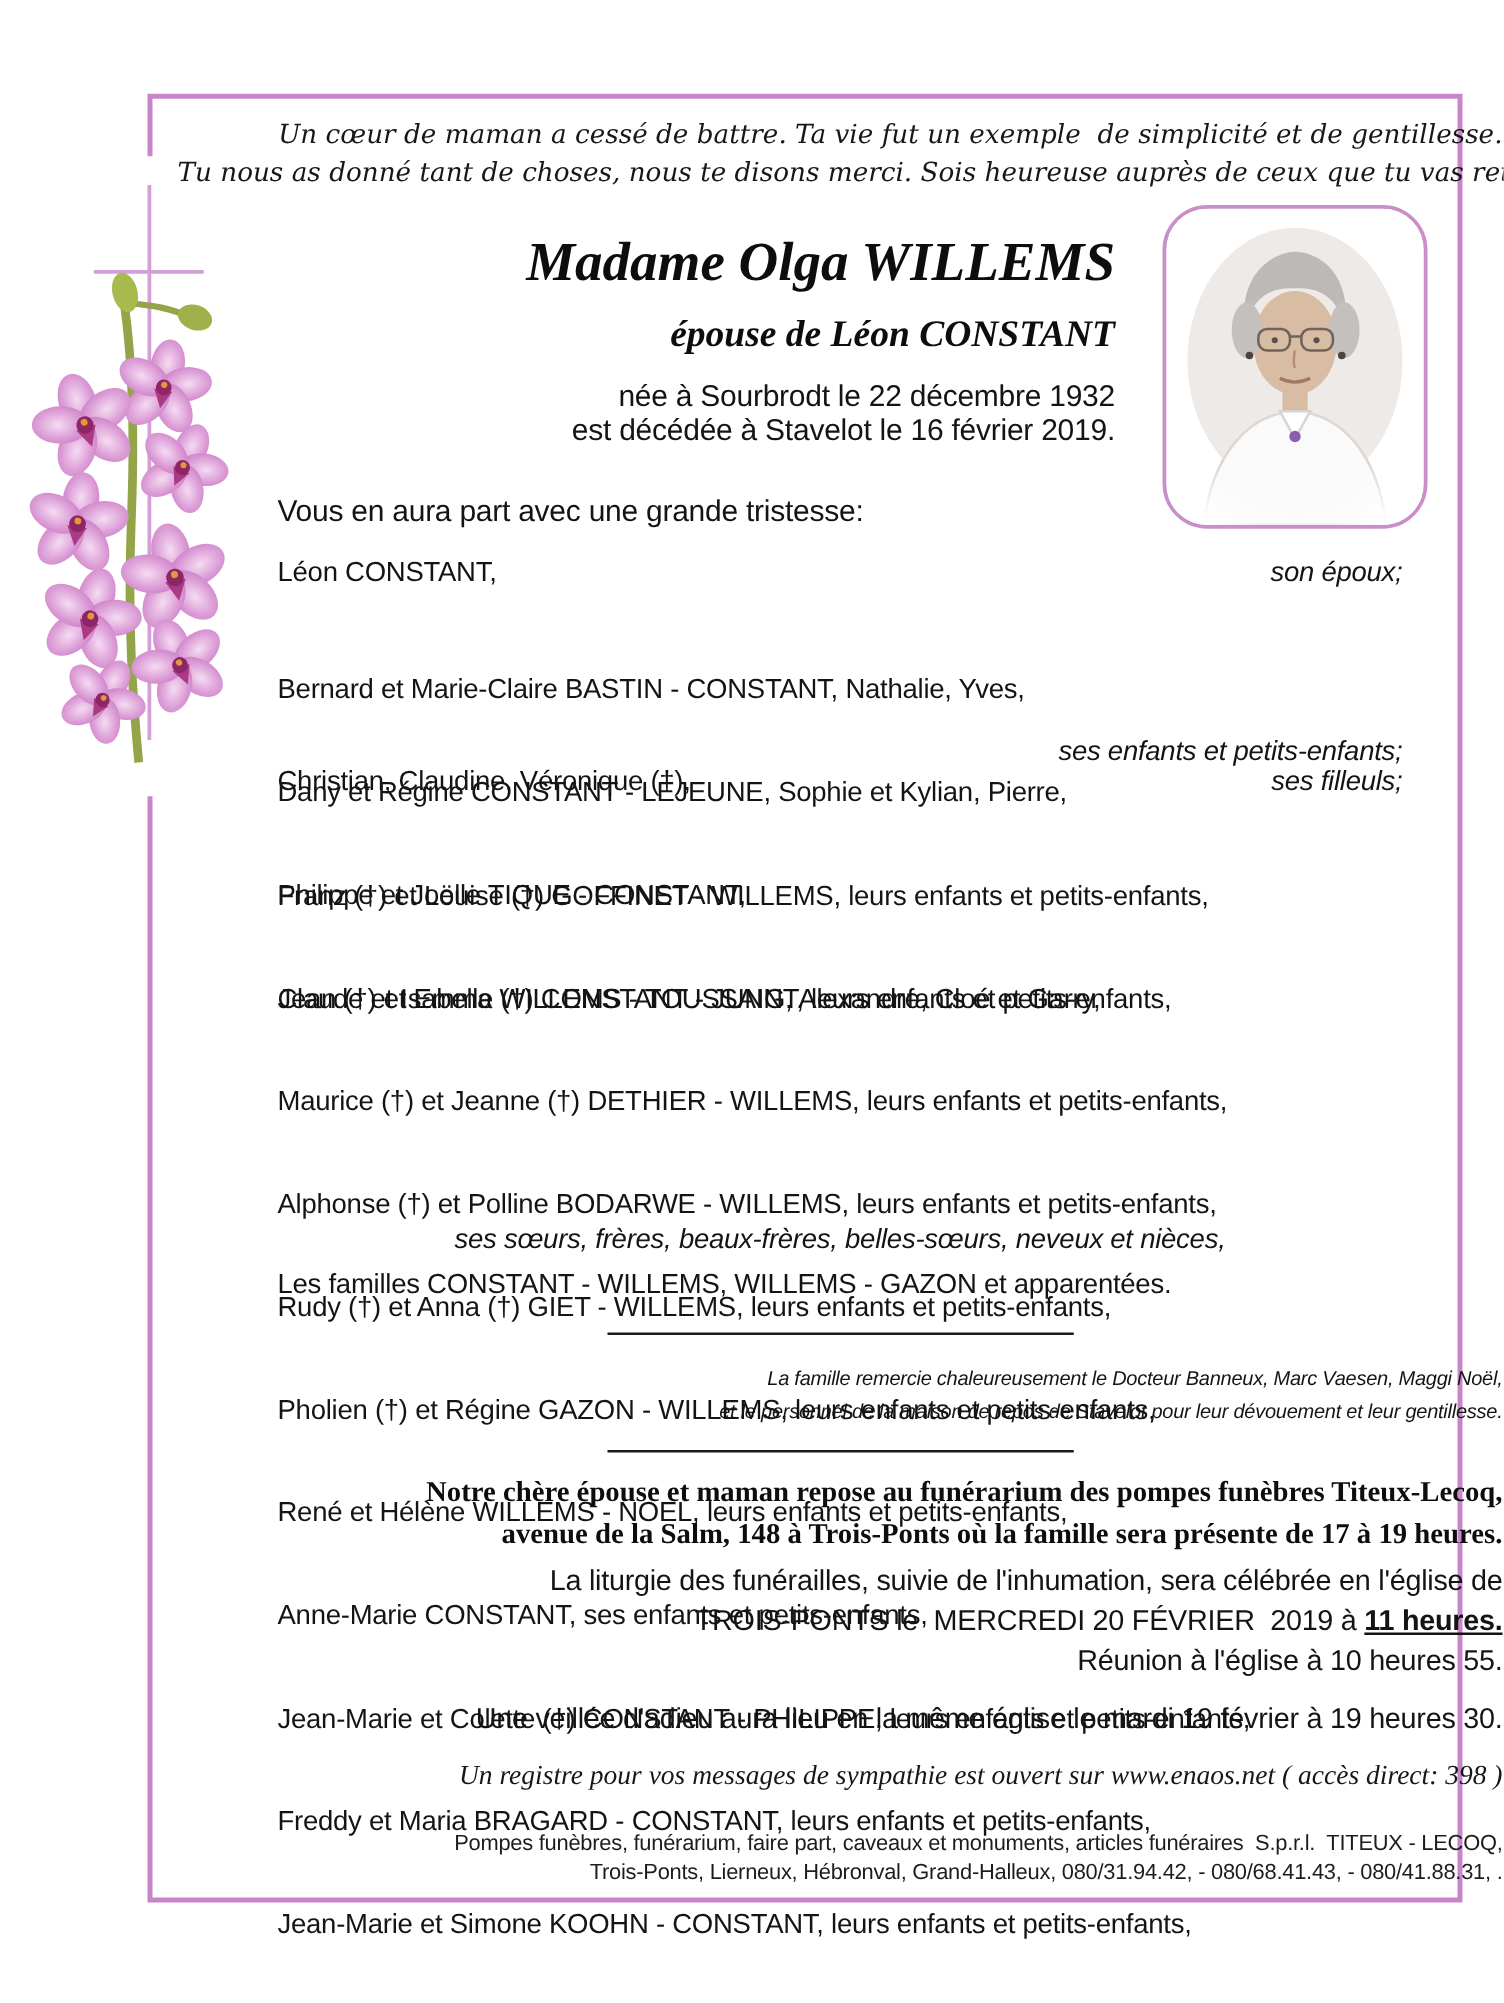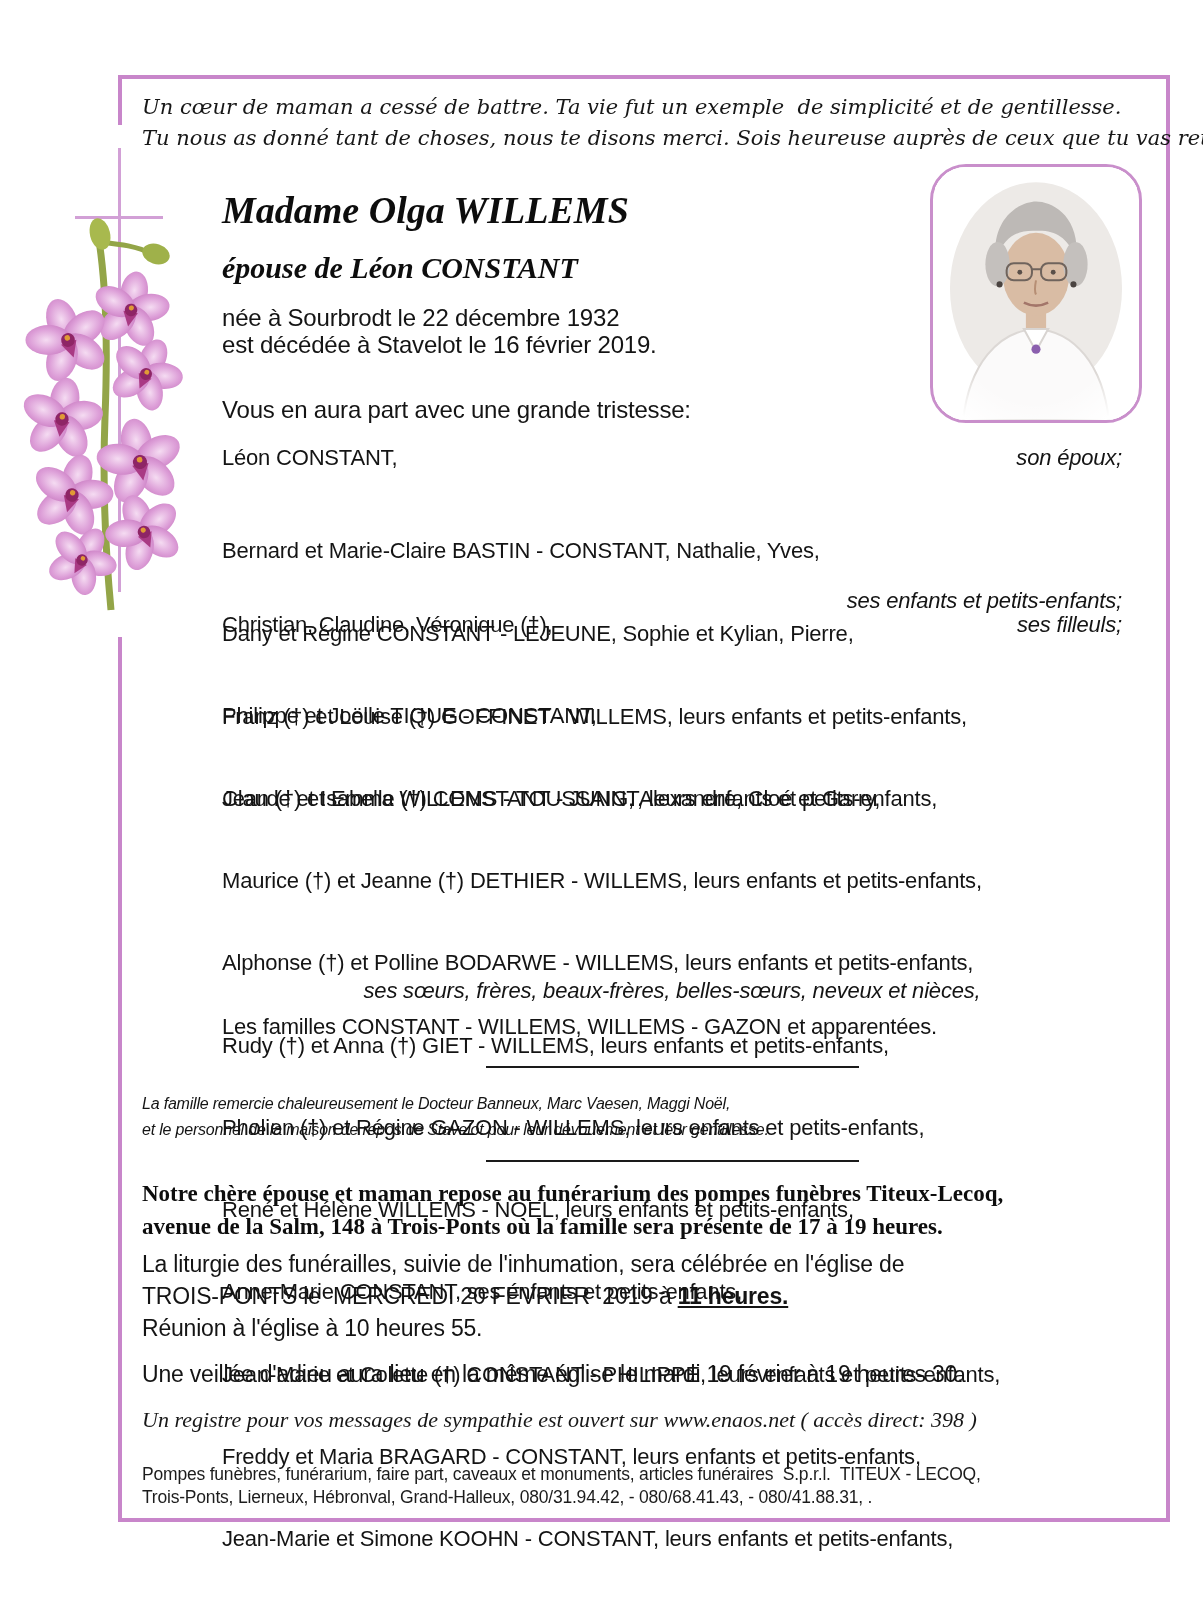--- a/index.html
+++ b/index.html
@@ -13,26 +13,26 @@
   .orchid-patch{position:absolute;left:0;top:125px;width:208px;height:512px;background:#ffffff;z-index:2;}
   .cross-v{position:absolute;left:118px;top:148px;width:3px;height:444px;background:#d2a0d6;z-index:3;}
   .cross-h{position:absolute;left:75px;top:216px;width:88px;height:3px;background:#d2a0d6;z-index:3;}
   .orchid{position:absolute;left:10px;top:212px;width:182px;height:402px;z-index:4;}
   
   .photo{position:absolute;left:930px;top:164px;width:206px;height:253px;
     border:3px solid #c98fcb;border-radius:36px;background:#ffffff;overflow:hidden;z-index:5;}
   .photo svg{display:block;width:100%;height:100%;}
   
   .abs{position:absolute;z-index:6;}
-  .center{text-align:left;}
+  .center{text-align:right;}
   .nowrap{white-space:pre;}
   .epigraph{left:142px;top:92px;width:1060px;line-height:31px;
     font-family:"DejaVu Serif", serif;font-style:italic;font-size:21px;color:#171717;}
   .title{left:222px;top:186px;width:670px;font-family:"Liberation Serif", serif;
-    font-weight:bold;font-style:italic;font-size:38px;line-height:48px;color:#0d0d0d;}
+    font-weight:bold;font-style:italic;font-size:44px;line-height:48px;color:#0d0d0d;}
   .subtitle{left:222px;top:251px;width:670px;font-family:"Liberation Serif", serif;
     font-weight:bold;font-style:italic;font-size:30px;line-height:34px;color:#0d0d0d;}
   .birthdeath{left:222px;top:304px;width:670px;font-size:24px;line-height:27px;letter-spacing:-0.2px;}
   .intro{left:222px;top:396px;width:900px;font-size:24px;letter-spacing:-0.2px;}
   .namesrow{left:222px;top:0;width:900px;display:flex;justify-content:space-between;
     font-size:22px;line-height:28px;letter-spacing:-0.2px;}
   .row-leon{top:444px;}
   .row-christian{top:611px;}
   .rel{font-style:italic;}
   .namelist{left:222px;width:960px;font-size:22px;letter-spacing:-0.2px;white-space:pre;}

